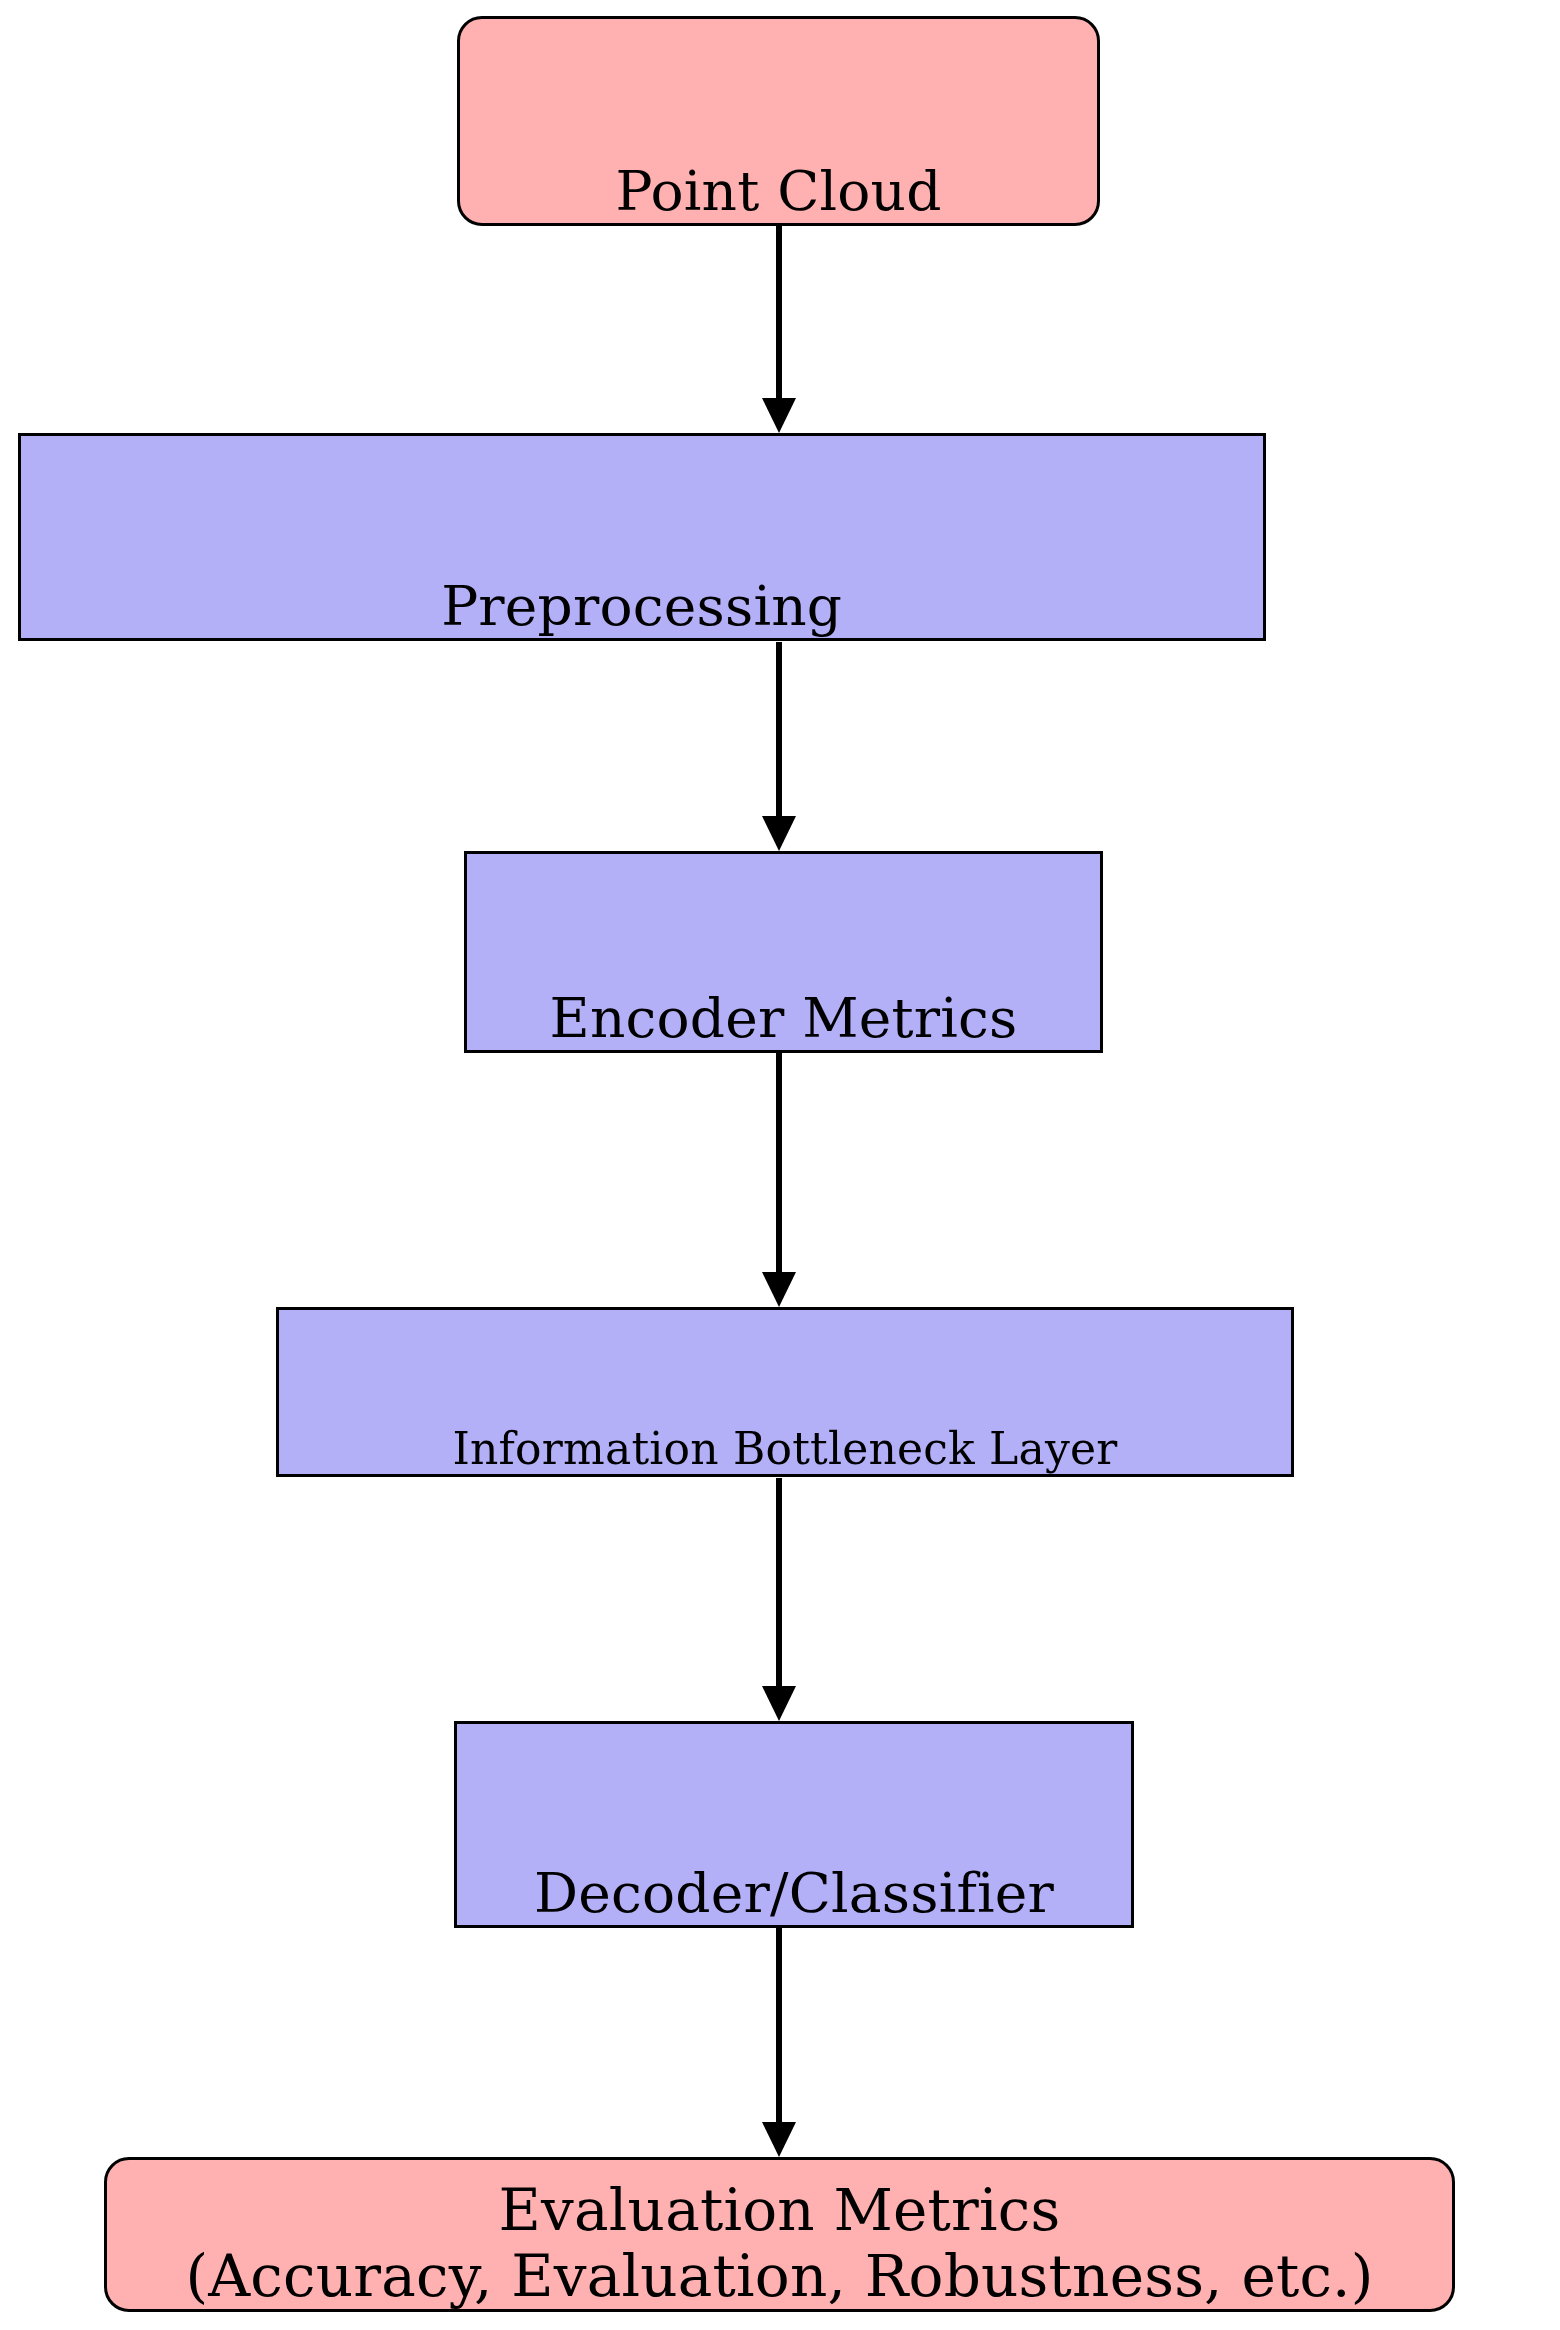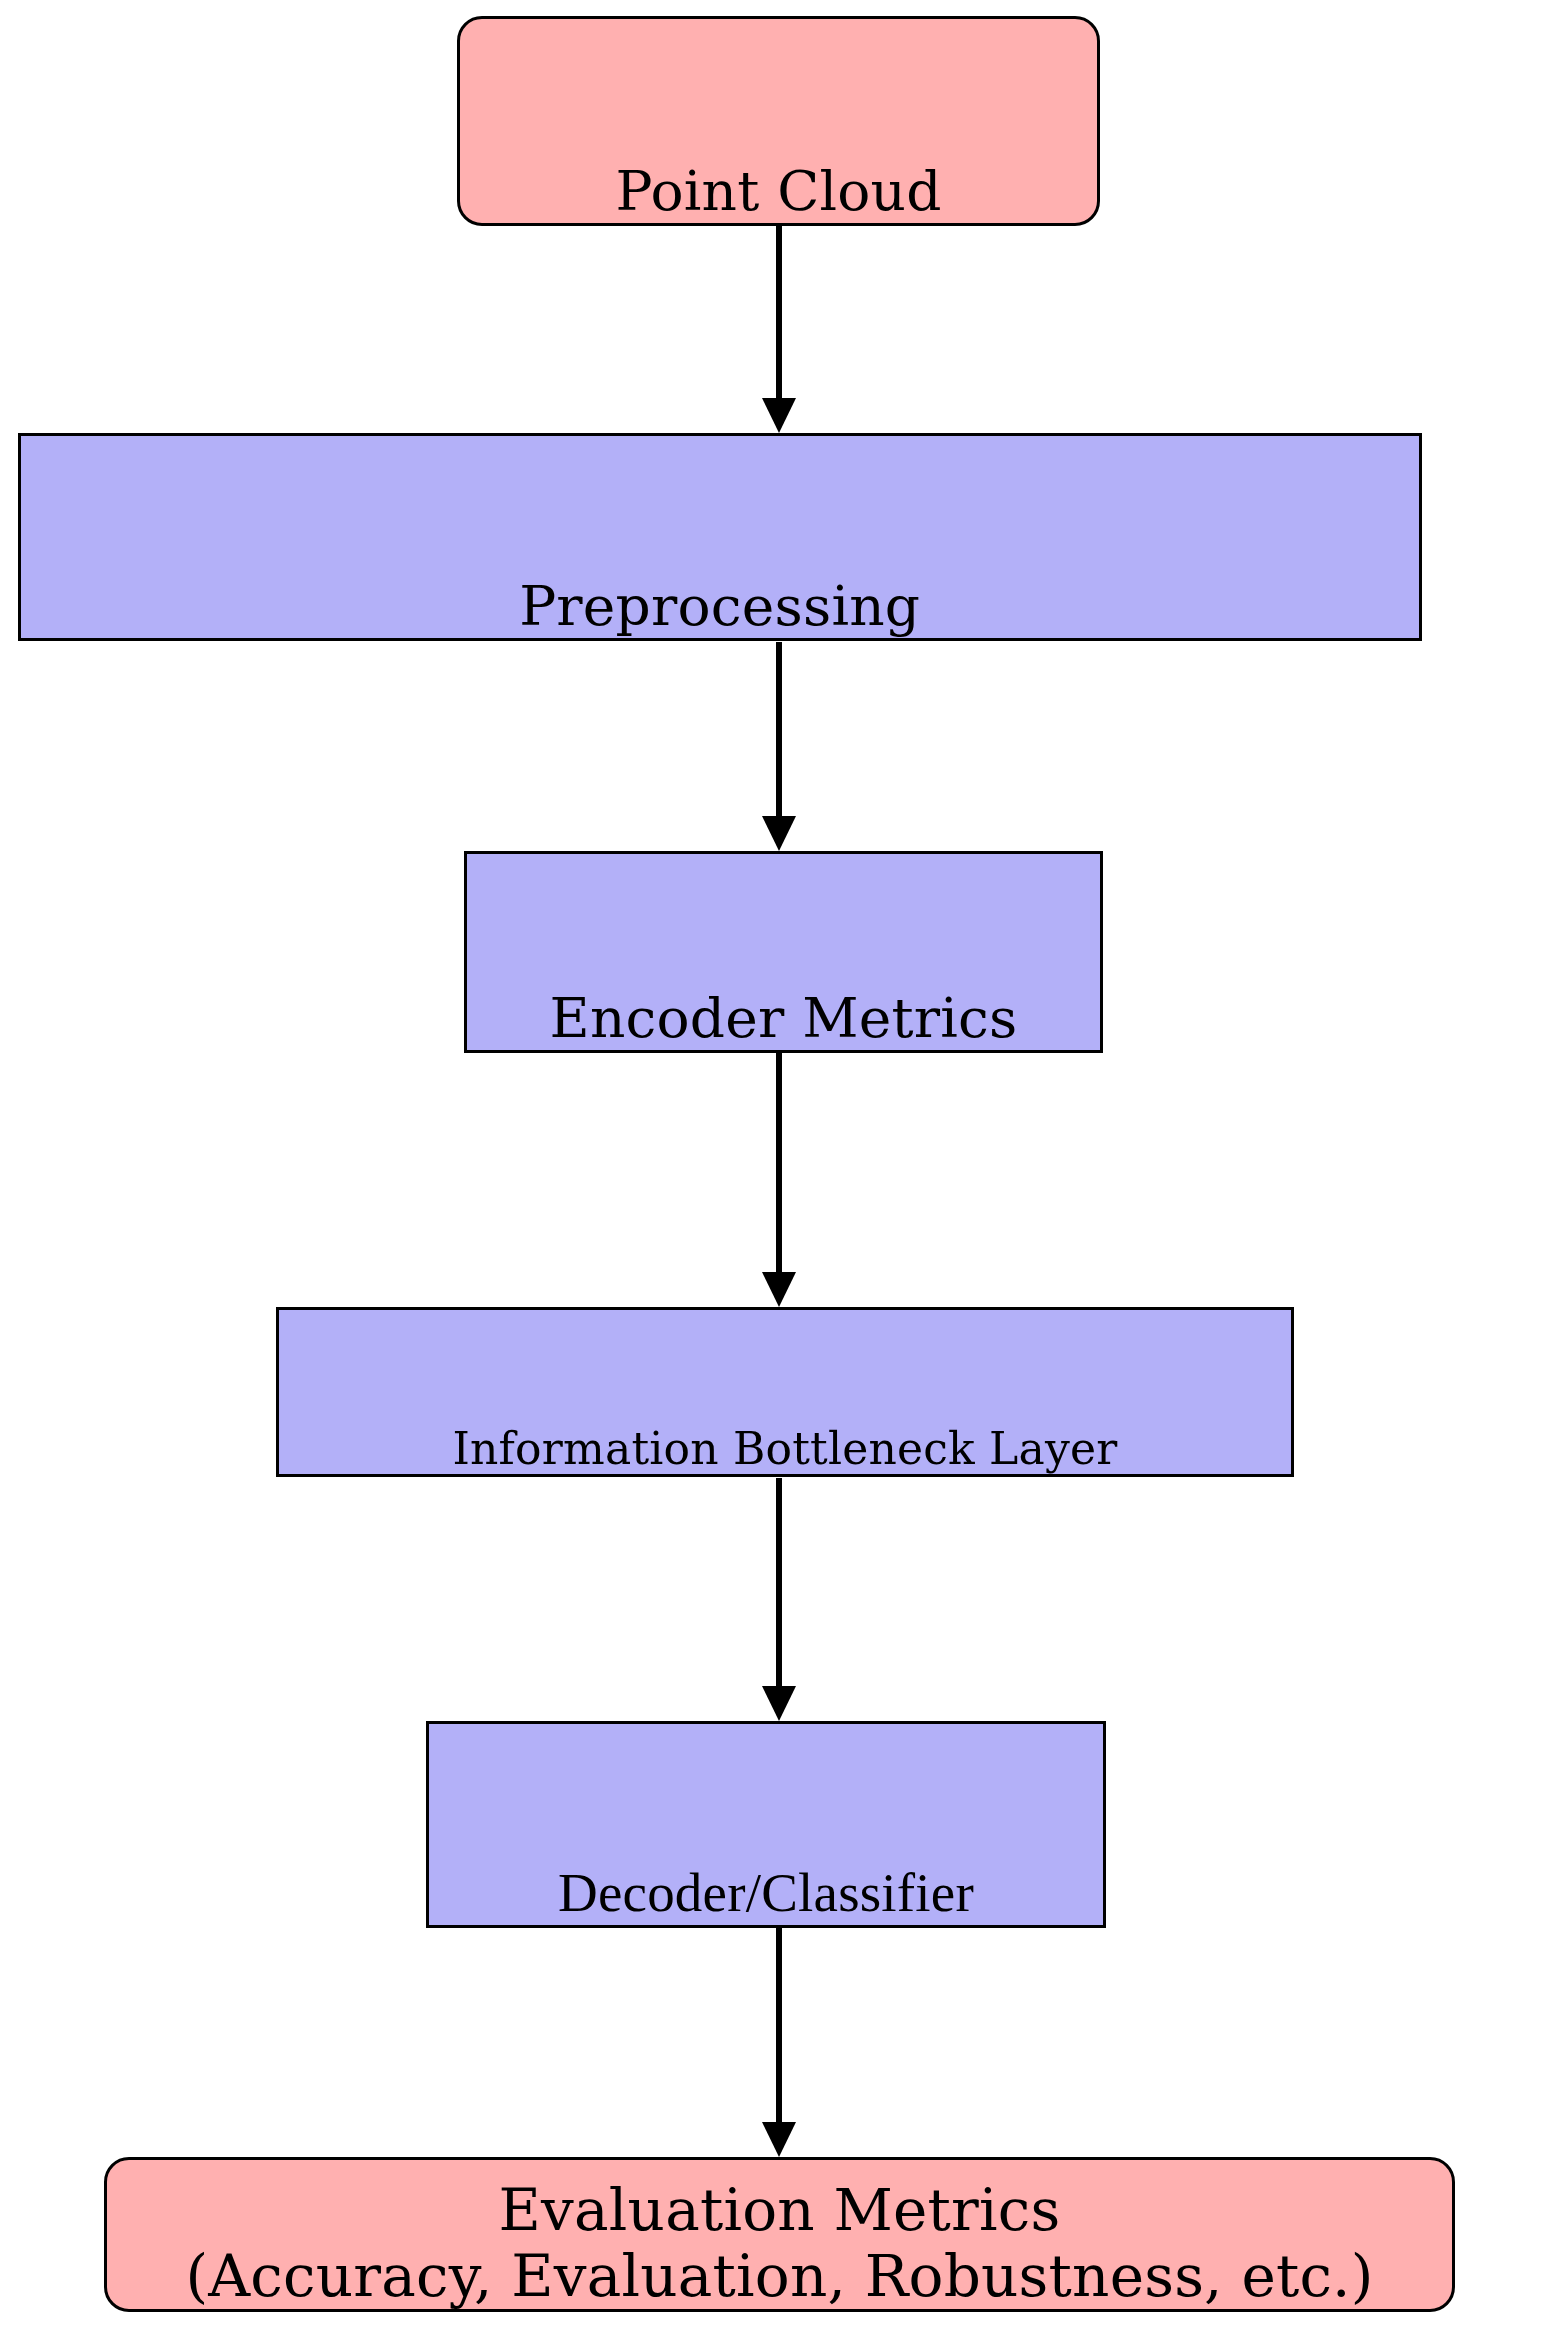--- a/index.html
+++ b/index.html
@@ -36,24 +36,24 @@
   .node .line {
     display: block;
     white-space: nowrap;
   }
   .fill-pink   { background: #FFB0B0; }
   .fill-purple { background: #B3B0F8; }
   .rounded     { border-radius: 25px; }
 
   
   #node-point-cloud      { left: 457px;  top: 16px;   width: 643px;  height: 210px; font-size: 55px; }
-  #node-preprocessing    { left: 17.7px;   top: 433px;  width: 1404px; height: 208px; font-size: 55px; }
+  #node-preprocessing    { left: 17.7px;   top: 433px;  width: 1248px; height: 208px; font-size: 55px; }
   #node-encoder          { left: 464px;  top: 851px;  width: 639px;  height: 202px; font-size: 55px; }
   #node-bottleneck       { left: 276px;  top: 1307px; width: 1018px; height: 170px; font-size: 44px; }
-  #node-decoder          { left: 426px;  top: 1721px; width: 680px;  height: 207px; font-size: 55px; font-family: Liberation Serif, serif; }
+  #node-decoder          { left: 454px;  top: 1721px; width: 680px;  height: 207px; font-size: 55px; }
   #node-evaluation       { left: 104px;  top: 2157px; width: 1351px; height: 155px; font-size: 58px; }
 
   
   .arrow {
     position: absolute;
     width: 0;
   }
   .arrow .shaft {
     position: absolute;
     left: 0;

